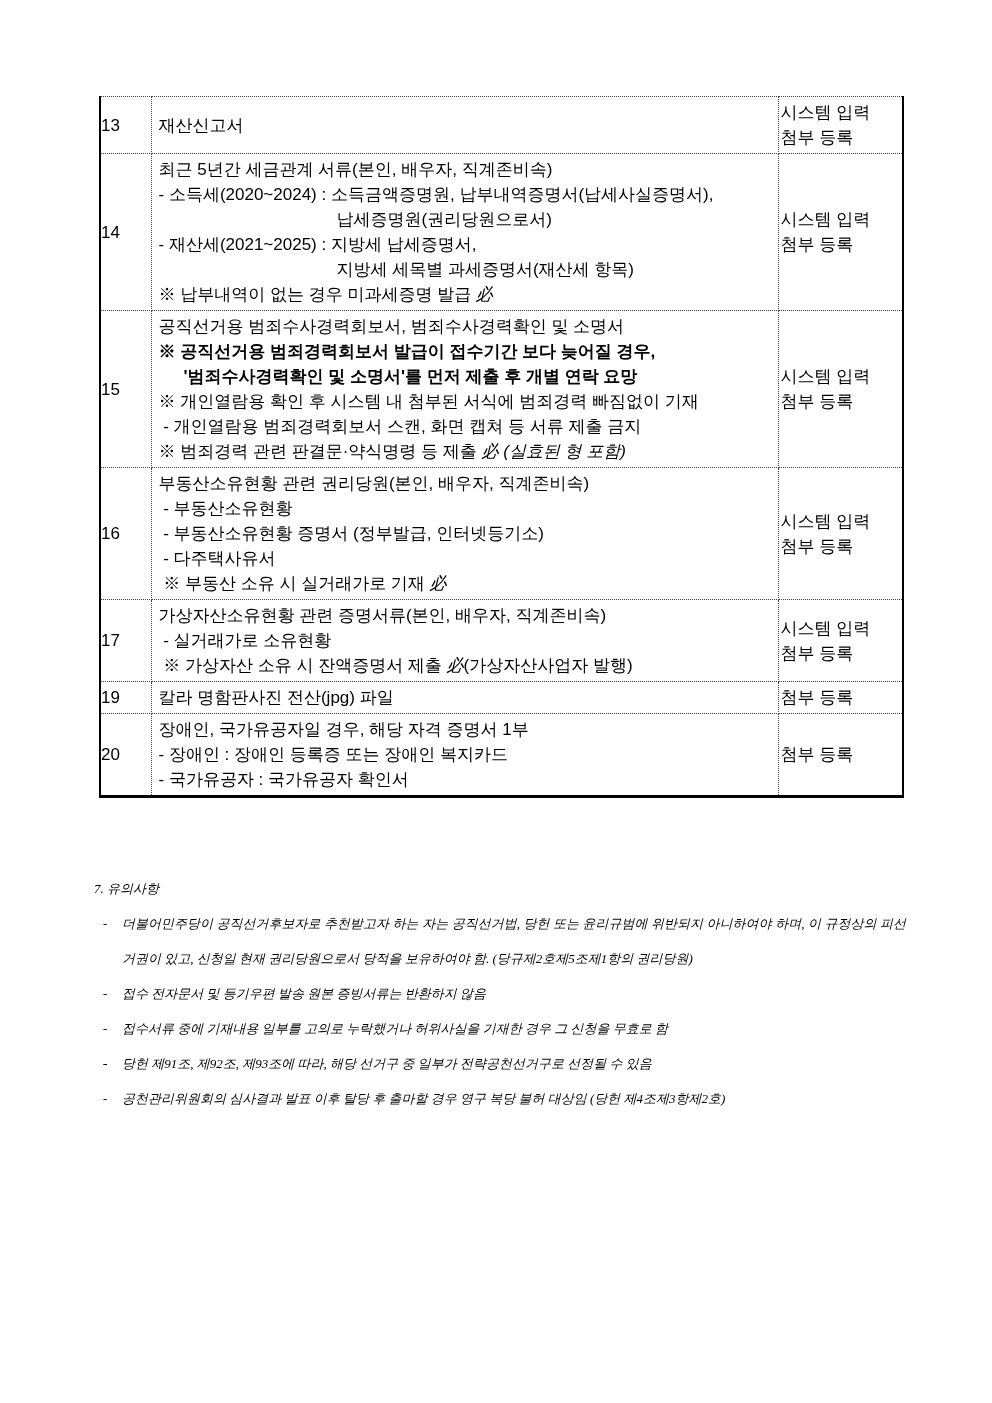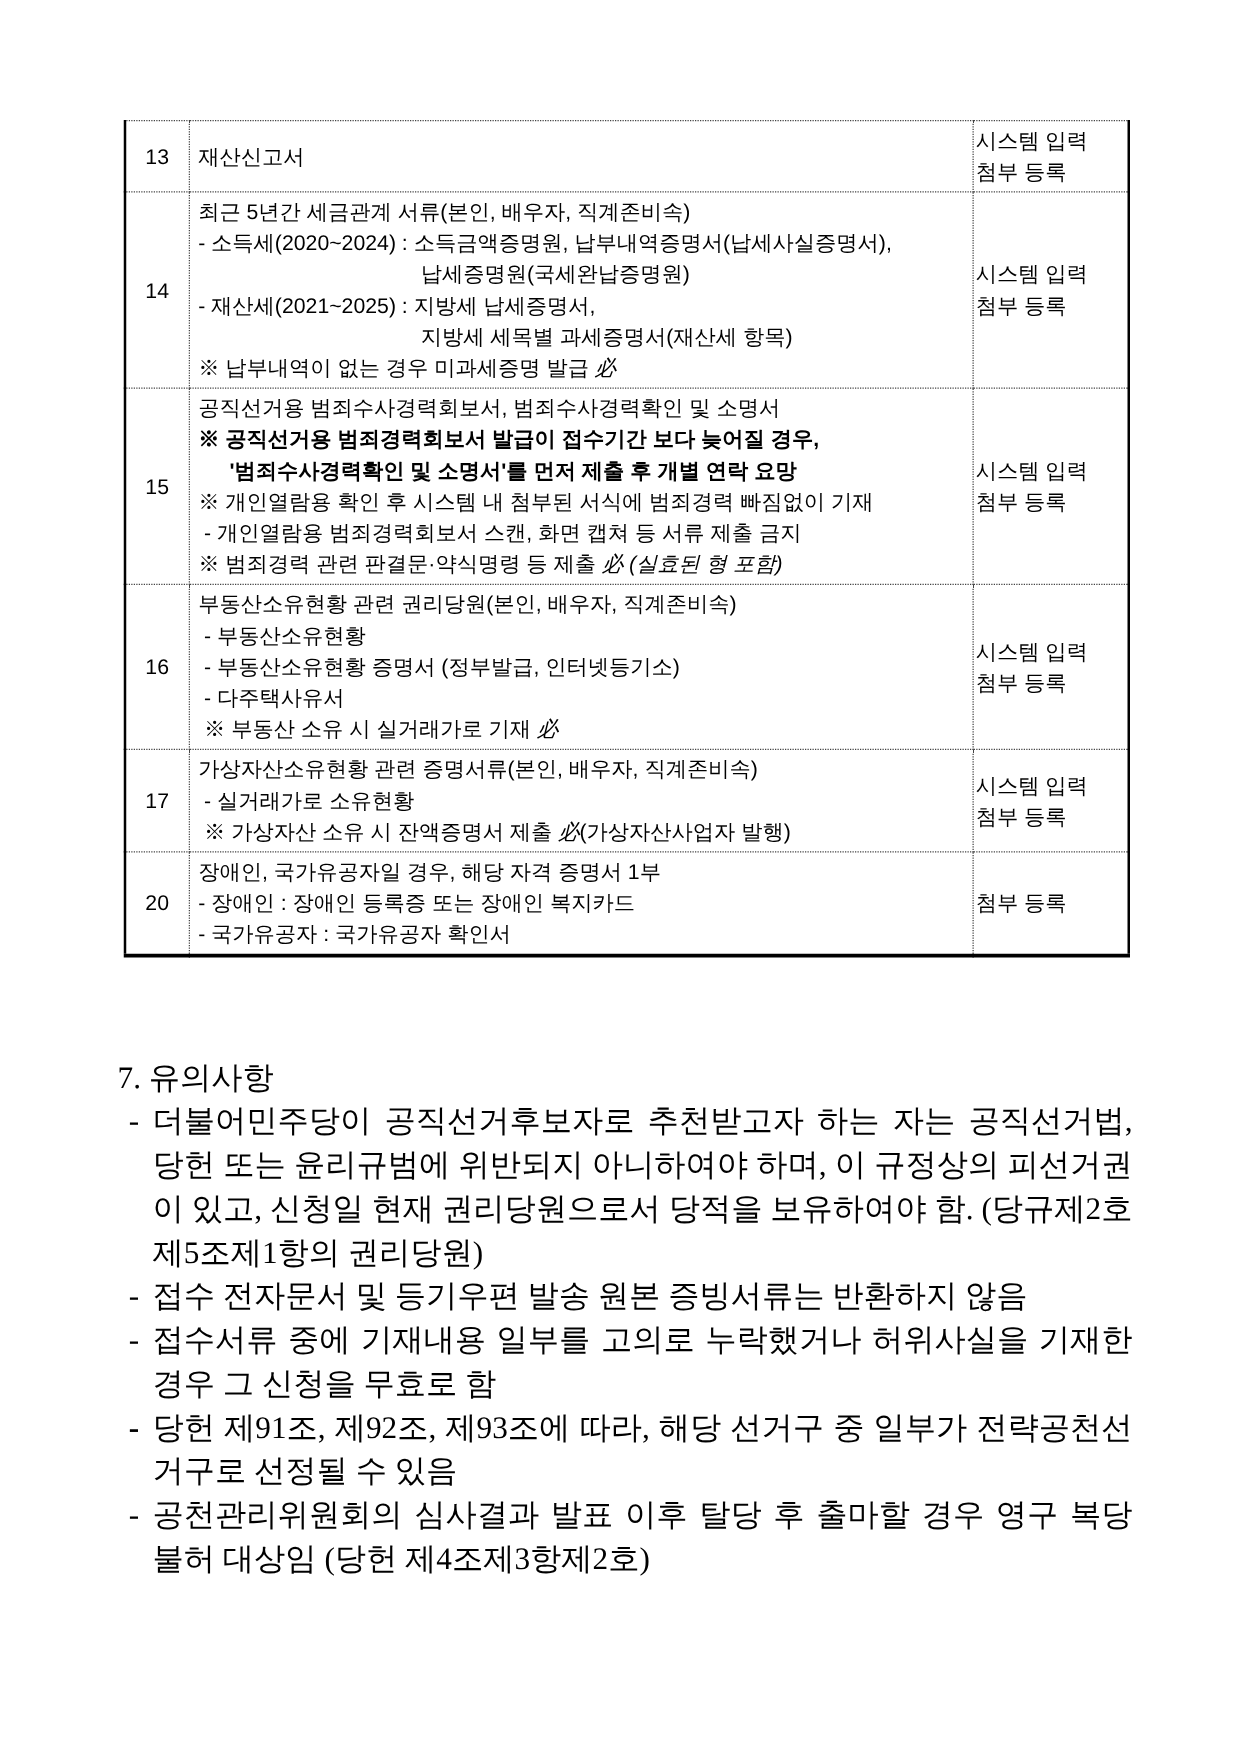--- a/index.html
+++ b/index.html
@@ -30,45 +30,45 @@
     border-right: 2px solid #000;
     border-bottom: 3px solid #000;
     border-top: 1px dotted #444;
   }
   .doc-table td {
     border: 1px dotted #444;
     vertical-align: middle;
     padding: 3px 4px;
   }
   .doc-table td.no-cell {
-    text-align: center;
     padding: 3px 0;
   }
   .doc-table td.desc-cell {
     padding-left: 7px;
     padding-right: 4px;
   }
   .doc-table td.act-cell {
     padding: 3px 2px;
   }
   .line { white-space: pre-wrap; }
   .pad1 { padding-left: 25px; }
   .pad2 { padding-left: 178px; }
   .seg-b { font-weight: 700; }
   .seg-u { }
   .seg-i { font-style: italic; }
 
   
   .notes {
     position: absolute;
-    left: 92px; top: 845px;
+    left: 92px; top: 871px;
     width: 814px;
     font-family: "Liberation Serif", serif;
-    font-size: 25px;
+    font-size: 13px;
     line-height: 35px;
+    font-style: italic;
   }
   .notes-heading {
     font-weight: 400;
     padding-left: 2px;
   }
   .note-item {
     position: relative;
     padding-left: 30px;
     text-align: justify;
     word-break: break-all;
@@ -98,21 +98,21 @@
           <td class="act-cell">
             <div>시스템 입력</div>
             <div>첨부 등록</div>
           </td>
         </tr>
         <tr>
           <td class="no-cell">14</td>
           <td class="desc-cell">
             <div class="line"><span>최근 5년간 세금관계 서류(본인, 배우자, 직계존비속)</span></div>
             <div class="line"><span>- 소득세(2020~2024) : 소득금액증명원, 납부내역증명서(납세사실증명서),</span></div>
-            <div class="line pad2"><span>납세증명원(국세완납증명원)</span></div>
+            <div class="line pad2"><span>납세증명원(권리당원으로서)</span></div>
             <div class="line"><span>- 재산세(2021~2025) : 지방세 납세증명서,</span></div>
             <div class="line pad2"><span>지방세 세목별 과세증명서(재산세 항목)</span></div>
             <div class="line"><span>※ </span><span class="seg-u">납부내역이 없는 경우 미과세증명 발급 </span><span class="seg-u seg-i">必</span></div>
           </td>
           <td class="act-cell">
             <div>시스템 입력</div>
             <div>첨부 등록</div>
           </td>
         </tr>
         <tr>
@@ -150,20 +150,29 @@
             <div class="line"><span>가상자산소유현황 관련 증명서류(본인, 배우자, 직계존비속)</span></div>
             <div class="line"><span> - 실거래가로 소유현황</span></div>
             <div class="line"><span> ※ 가상자산 소유 시 잔액증명서 제출 </span><span class="seg-i">必</span><span>(가상자산사업자 발행)</span></div>
           </td>
           <td class="act-cell">
             <div>시스템 입력</div>
             <div>첨부 등록</div>
           </td>
         </tr>
         <tr>
+          <td class="no-cell">19</td>
+          <td class="desc-cell">
+            <div class="line"><span>칼라 명함판사진 전산(jpg) 파일</span></div>
+          </td>
+          <td class="act-cell">
+            <div>첨부 등록</div>
+          </td>
+        </tr>
+        <tr>
           <td class="no-cell">20</td>
           <td class="desc-cell">
             <div class="line"><span>장애인, 국가유공자일 경우, 해당 자격 증명서 1부</span></div>
             <div class="line"><span>- 장애인 : 장애인 등록증 또는 장애인 복지카드</span></div>
             <div class="line"><span>- 국가유공자 : 국가유공자 확인서</span></div>
           </td>
           <td class="act-cell">
             <div>첨부 등록</div>
           </td>
         </tr>

